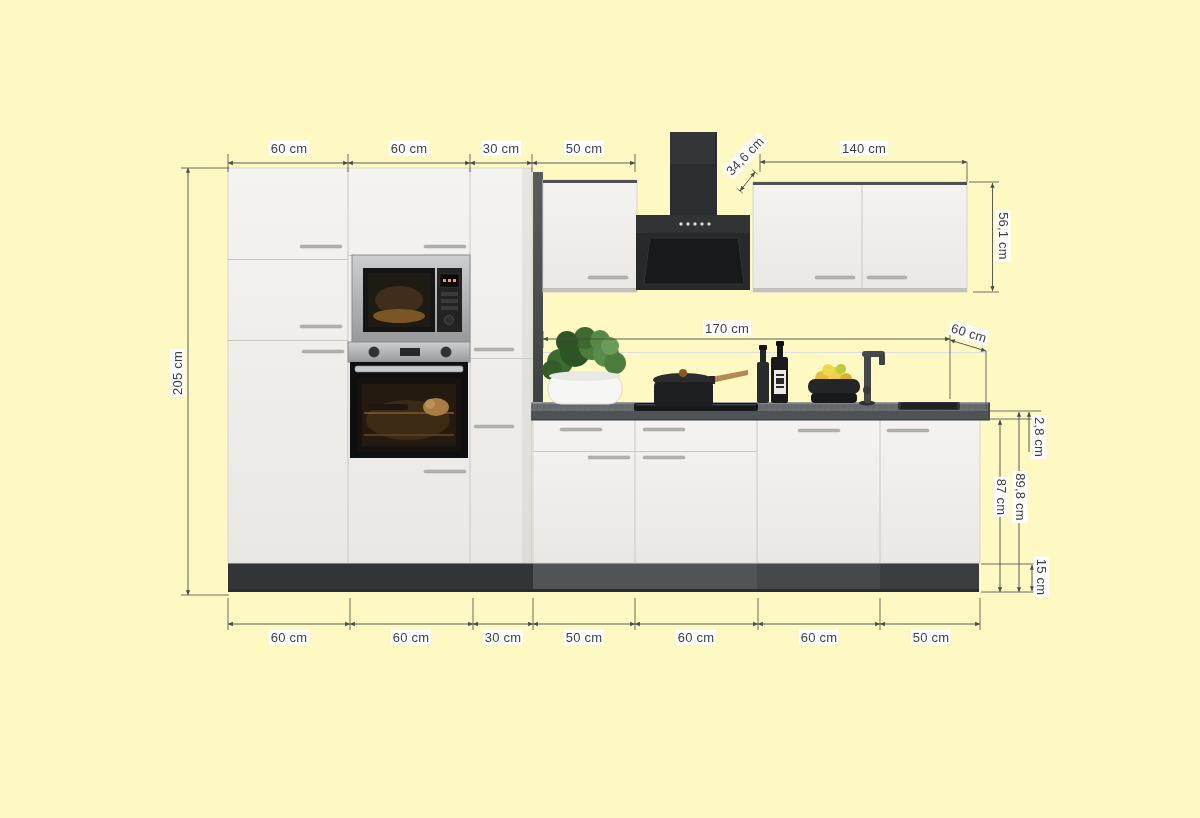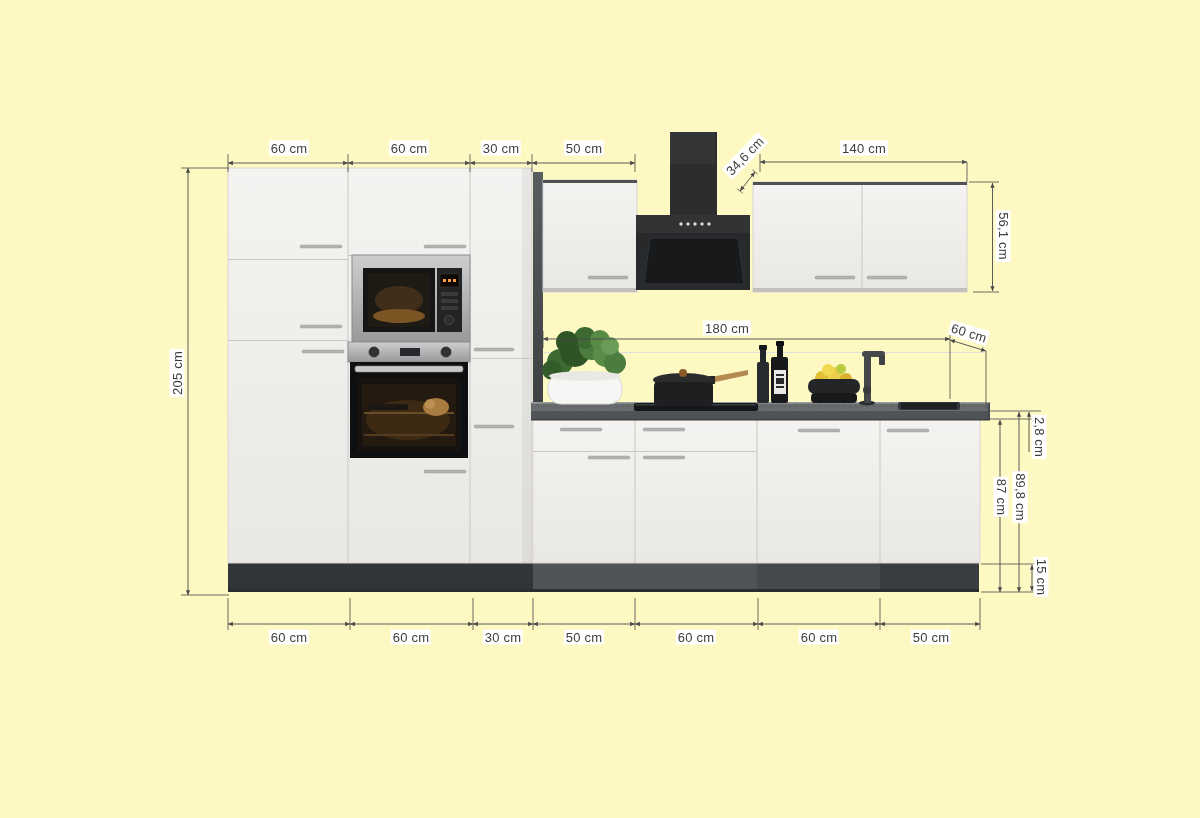--- a/index.html
+++ b/index.html
@@ -292,21 +292,21 @@
 </svg>
 
 <div class="dim r0" style="left:289px;top:148px">60 cm</div>
 <div class="dim r0" style="left:409px;top:148px">60 cm</div>
 <div class="dim r0" style="left:501px;top:148px">30 cm</div>
 <div class="dim r0" style="left:584px;top:148px">50 cm</div>
 <div class="dim rm46" style="left:745px;top:156px">34,6 cm</div>
 <div class="dim r0" style="left:864px;top:148px">140 cm</div>
 <div class="dim r90" style="left:1003px;top:236px">56,1 cm</div>
 <div class="dim rm90" style="left:177px;top:373px">205 cm</div>
-<div class="dim r0" style="left:727px;top:328px">180 cm</div>
+<div class="dim r0" style="left:727px;top:328px">170 cm</div>
 <div class="dim r17" style="left:969px;top:333px">60 cm</div>
 <div class="dim r90" style="left:1039px;top:437px">2,8 cm</div>
 <div class="dim r90" style="left:1001px;top:497px">87 cm</div>
 <div class="dim r90" style="left:1020px;top:497px">89,8 cm</div>
 <div class="dim r90" style="left:1041px;top:577px">15 cm</div>
 <div class="dim r0" style="left:289px;top:637px">60 cm</div>
 <div class="dim r0" style="left:411px;top:637px">60 cm</div>
 <div class="dim r0" style="left:503px;top:637px">30 cm</div>
 <div class="dim r0" style="left:584px;top:637px">50 cm</div>
 <div class="dim r0" style="left:696px;top:637px">60 cm</div>

